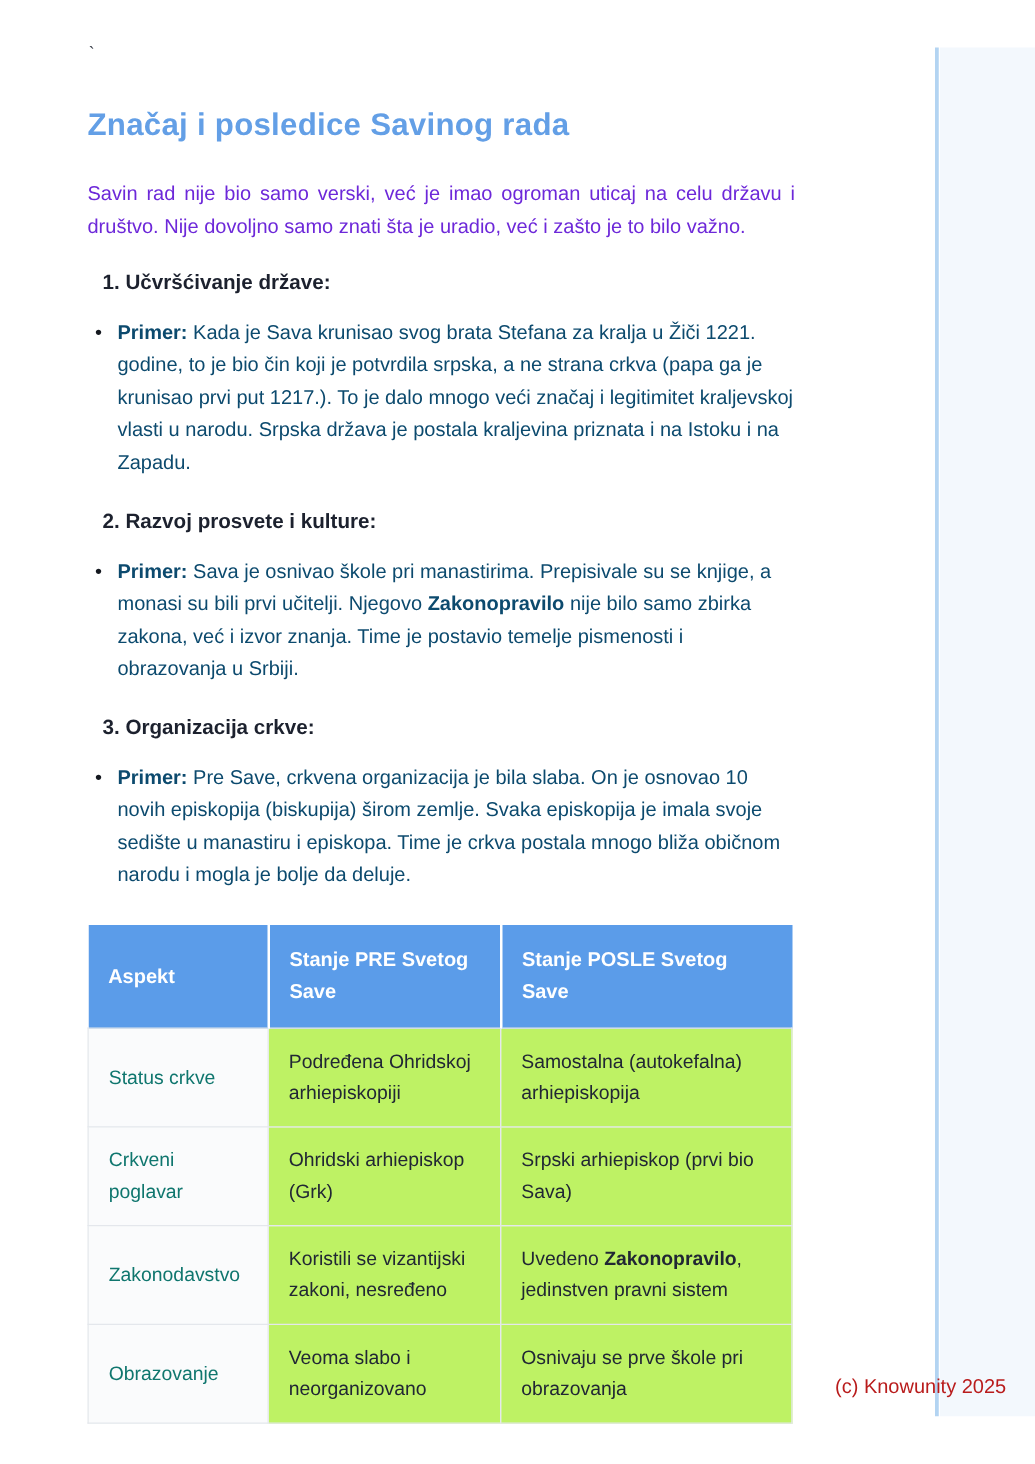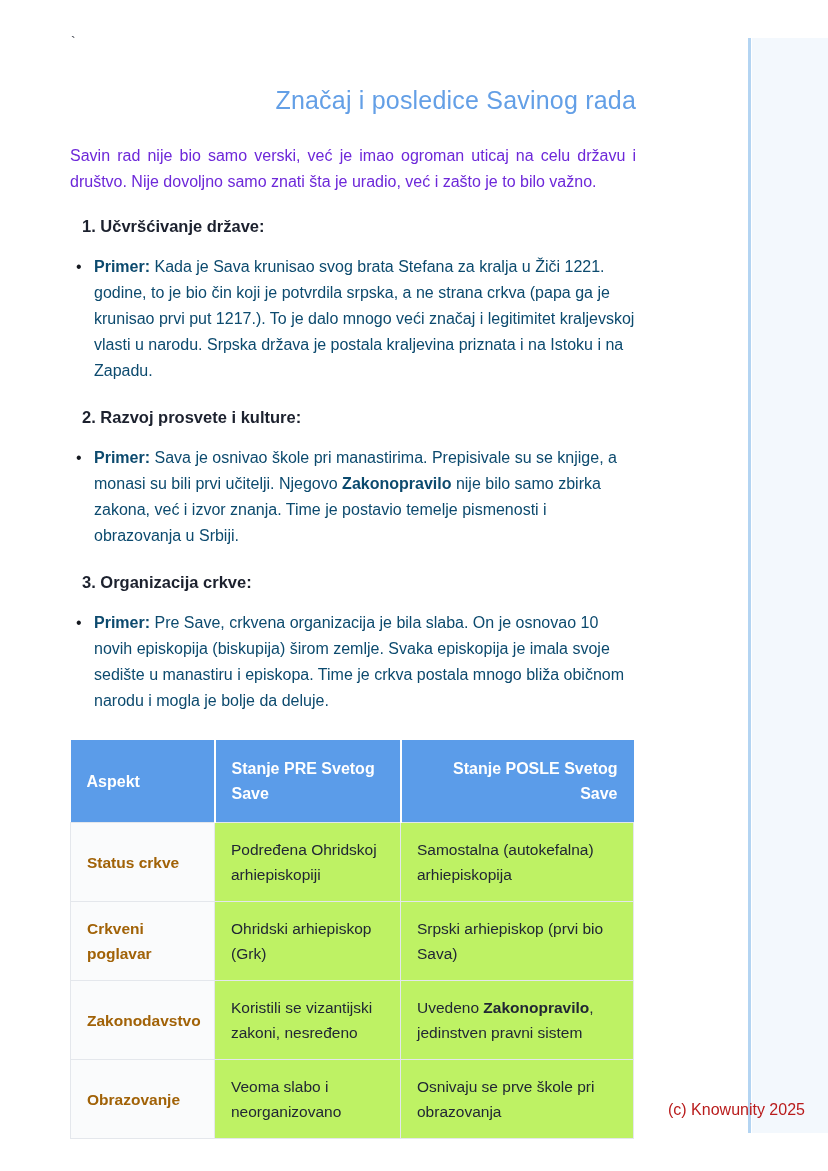--- a/index.html
+++ b/index.html
@@ -16,22 +16,22 @@
   .edge-line {
     position:absolute; top:38px; left:748px; width:3px; height:1095px;
     background:#b3d4f2;
   }
   .stray-char {
     position:absolute; left:71px; top:34px;
     font-size:14px; color:#3a3f4a;
   }
   .content { position:absolute; left:70px; top:86px; width:566px; }
   .doc-title {
-    color:#639fe6; font-size:25px; font-weight:normal;
-    letter-spacing:0.2px; margin-bottom:28px;text-align:right;
+    color:#639fe6; font-size:25px; font-weight:bold;
+    letter-spacing:0.2px; margin-bottom:28px;
   }
   .intro {
     font-size:16px; line-height:26px; text-align:justify;
     color:#6d28d9; margin-bottom:22px;
   }
   .section-heading {
     font-size:16.5px; font-weight:bold; color:#1c212e;
     margin:22px 0 18px 12px;
   }
   ul.bullets { list-style:none; margin:0 0 24px 0; }
@@ -50,28 +50,28 @@
   }
   table.cmp col.c1 { width:144px; }
   table.cmp col.c2 { width:186px; }
   table.cmp col.c3 { width:233px; }
   table.cmp thead th {
     background:#5b9ce9; color:#ffffff; text-align:left;
     font-weight:bold; font-size:16px; line-height:25px;
     padding:16px 16px; vertical-align:middle;
     border-right:2px solid #ffffff;
   }
-  table.cmp thead th:last-child { border-right:none;text-align:right; }
+  table.cmp thead th:last-child { border-right:none; }
   table.cmp tbody td {
     border:1px solid #e4e7ec; background:#bef264;
     font-size:15.5px; line-height:25px; color:#212734;
     padding:14px 16px; vertical-align:middle;
   }
   table.cmp tbody td.aspect {
-    font-weight:bold; color:#a16207; background:#fafbfc;
+    font-weight:normal; color:#0f766e; background:#fafbfc;
   }
   .footer-credit {
     position:absolute; left:668px; top:1101px; z-index:5;
     font-size:16px; color:#b91c1c; white-space:nowrap;
   }
 </style>
 </head>
 <body>
 
 <div class="page">

